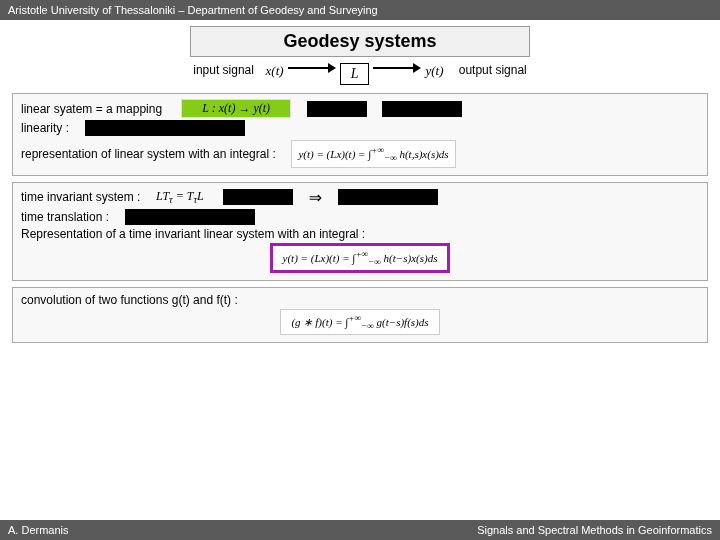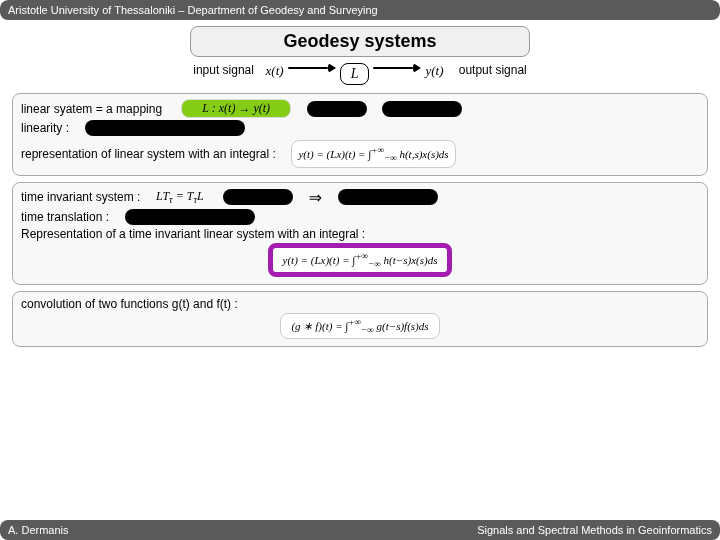--- a/index.html
+++ b/index.html
@@ -1,15 +1,15 @@
 <!DOCTYPE html>
 <html><head>
   <meta charset="utf-8">
   <style>
-    * { margin: 0; padding: 0; box-sizing: border-box; border-radius: 8px; }
+    * { margin: 0; padding: 0; box-sizing: border-box; }
     body {
       width: 720px;
       height: 540px;
       font-family: Arial, sans-serif;
       font-size: 13px;
       background: #fff;
       overflow: hidden;
     }
 
     
@@ -196,21 +196,21 @@
     <div class="row-line">
       <span class="math-text">time translation :</span>
       &nbsp;
       <span class="redacted" style="width:130px;height:16px;"></span>
     </div>
 
     <div class="row-line">
       <span class="math-text">Representation of a time invariant linear system with an integral :</span>
     </div>
     <div style="text-align:center;margin:2px 0;">
-      <span style="font-family:serif;font-style:italic;font-size:11px;border:5px solid #a21caf;padding:3px 10px;background:#fff;display:inline-block;">
+      <span style="font-family:serif;font-style:italic;font-size:11px;border:3px solid #a21caf;padding:3px 10px;background:#fff;display:inline-block;">
         y(t) = (Lx)(t) = ∫<sup>+∞</sup><sub>−∞</sub> h(t−s)x(s)ds
       </span>
     </div>
   </div>
 
   <div class="section-box">
     <div class="row-line">
       <span class="math-text">convolution of two functions  g(t)  and  f(t) :</span>
     </div>
     <div style="text-align:center;margin:2px 0;">

